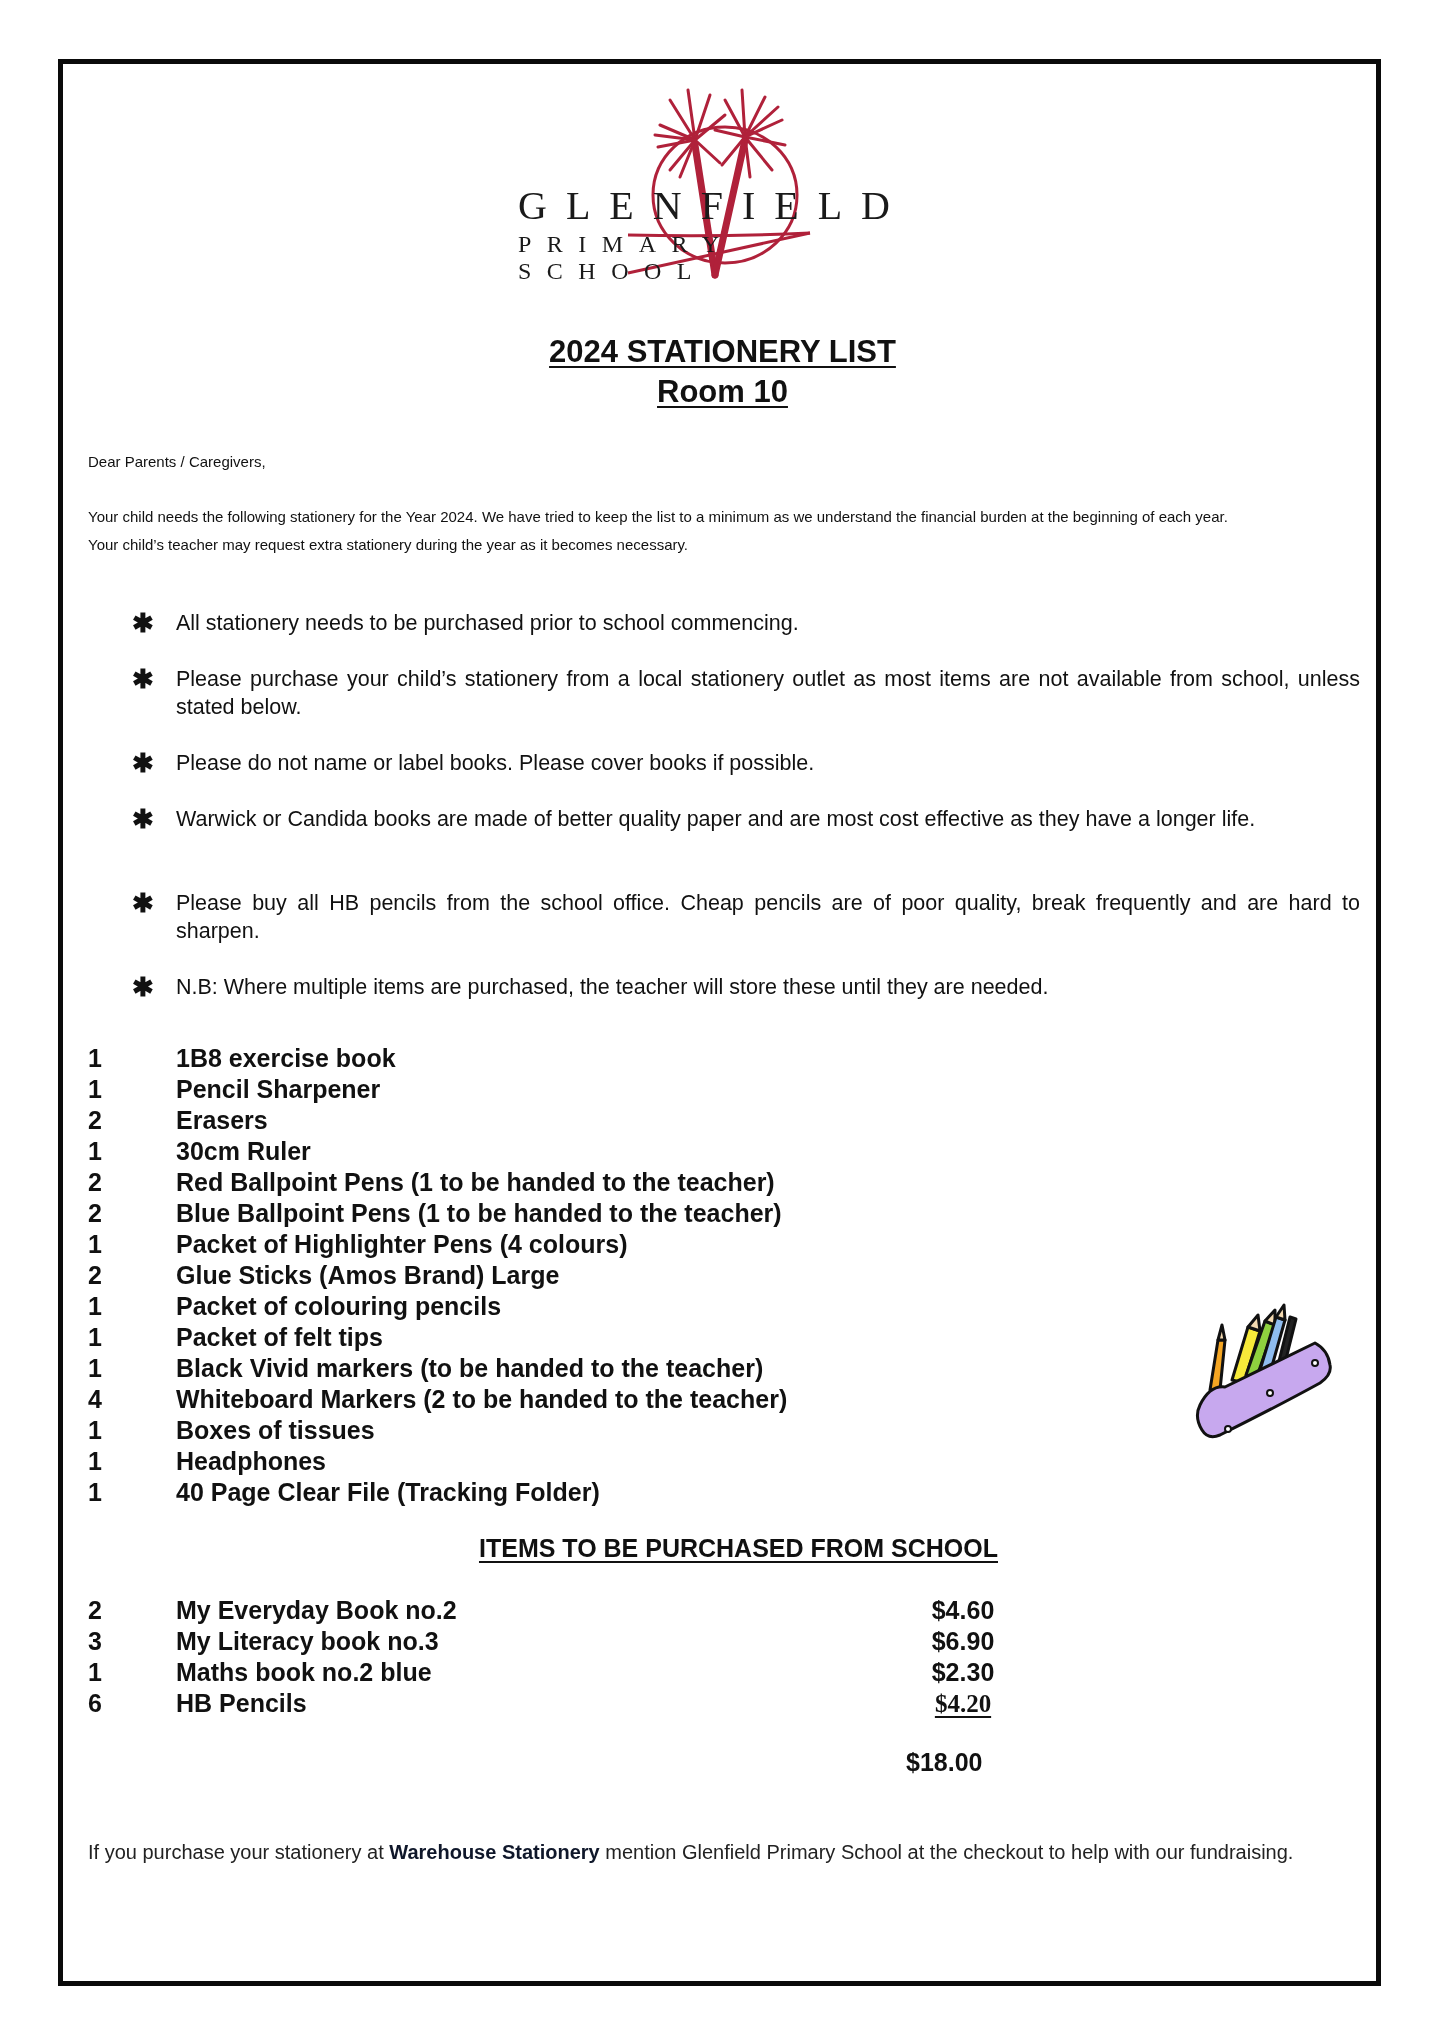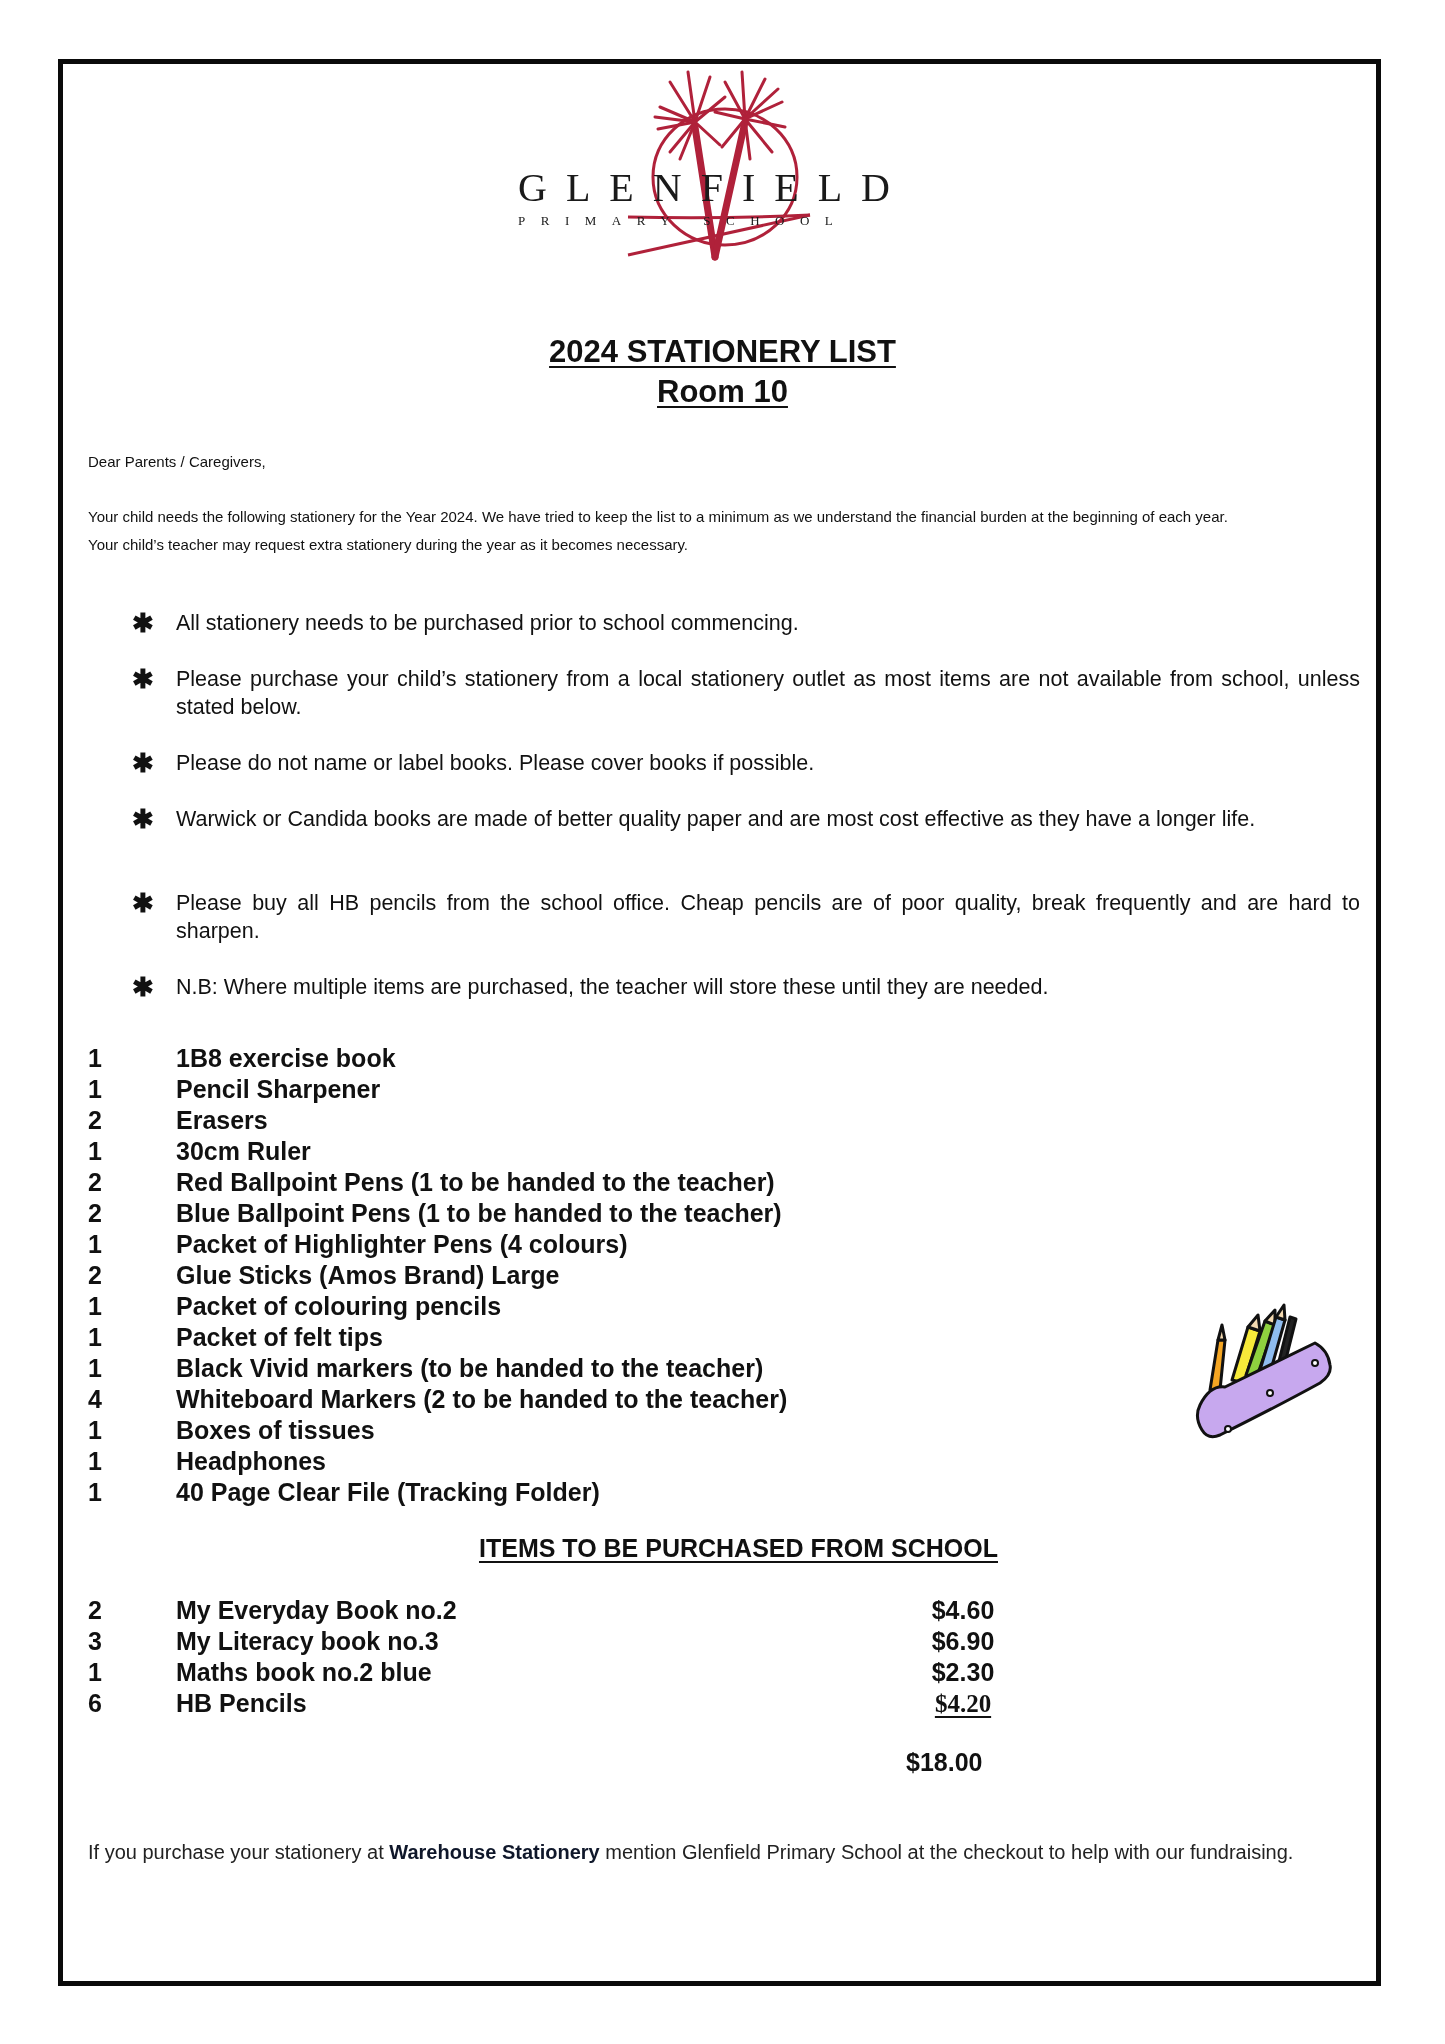--- a/index.html
+++ b/index.html
@@ -1,23 +1,23 @@
 <!DOCTYPE html>
 <html><head>
 <meta charset="utf-8">
 <style>
   html, body { margin:0; padding:0; background:#ffffff; }
   body { width:1445px; height:2044px; position:relative; overflow:hidden;
          font-family:"Liberation Sans", sans-serif; color:#111; }
   .frame { position:absolute; left:58px; top:59px; width:1323px; height:1927px;
            border:5px solid #0a0a0a; box-sizing:border-box; }
-  .logo { position:absolute; left:510px; top:67px; width:430px; height:215px; }
+  .logo { position:absolute; left:510px; top:85px; width:430px; height:215px; }
   .logo-word { position:absolute; font-family:"Liberation Serif", serif; color:#1a1a1a; }
   .logo-glen { left:8px; top:97px; font-size:40px; letter-spacing:19px; }
-  .logo-prim { left:8px; top:146px; font-size:13px; letter-spacing:15.5px; }
+  .logo-prim { left:8px; top:146px; font-size:24px; letter-spacing:15.5px; }
   .title { position:absolute; left:0; width:1445px; text-align:center; font-weight:bold;
            font-size:31px; text-decoration:underline; text-underline-offset:4px;
            text-decoration-thickness:2px; }
   .t1 { top:334px; } .t2 { top:374px; }
   .para { position:absolute; left:88px; width:1272px; font-size:15px; line-height:28px;
           text-align:justify; color:#111; }
   .greet { top:448px; }
   .intro { top:503px; }
   .bullet { position:absolute; left:132px; width:1228px; font-size:21.5px; line-height:28px; }
   .bullet .star { position:absolute; left:0; top:0; width:30px; font-size:26px; font-weight:bold; }

